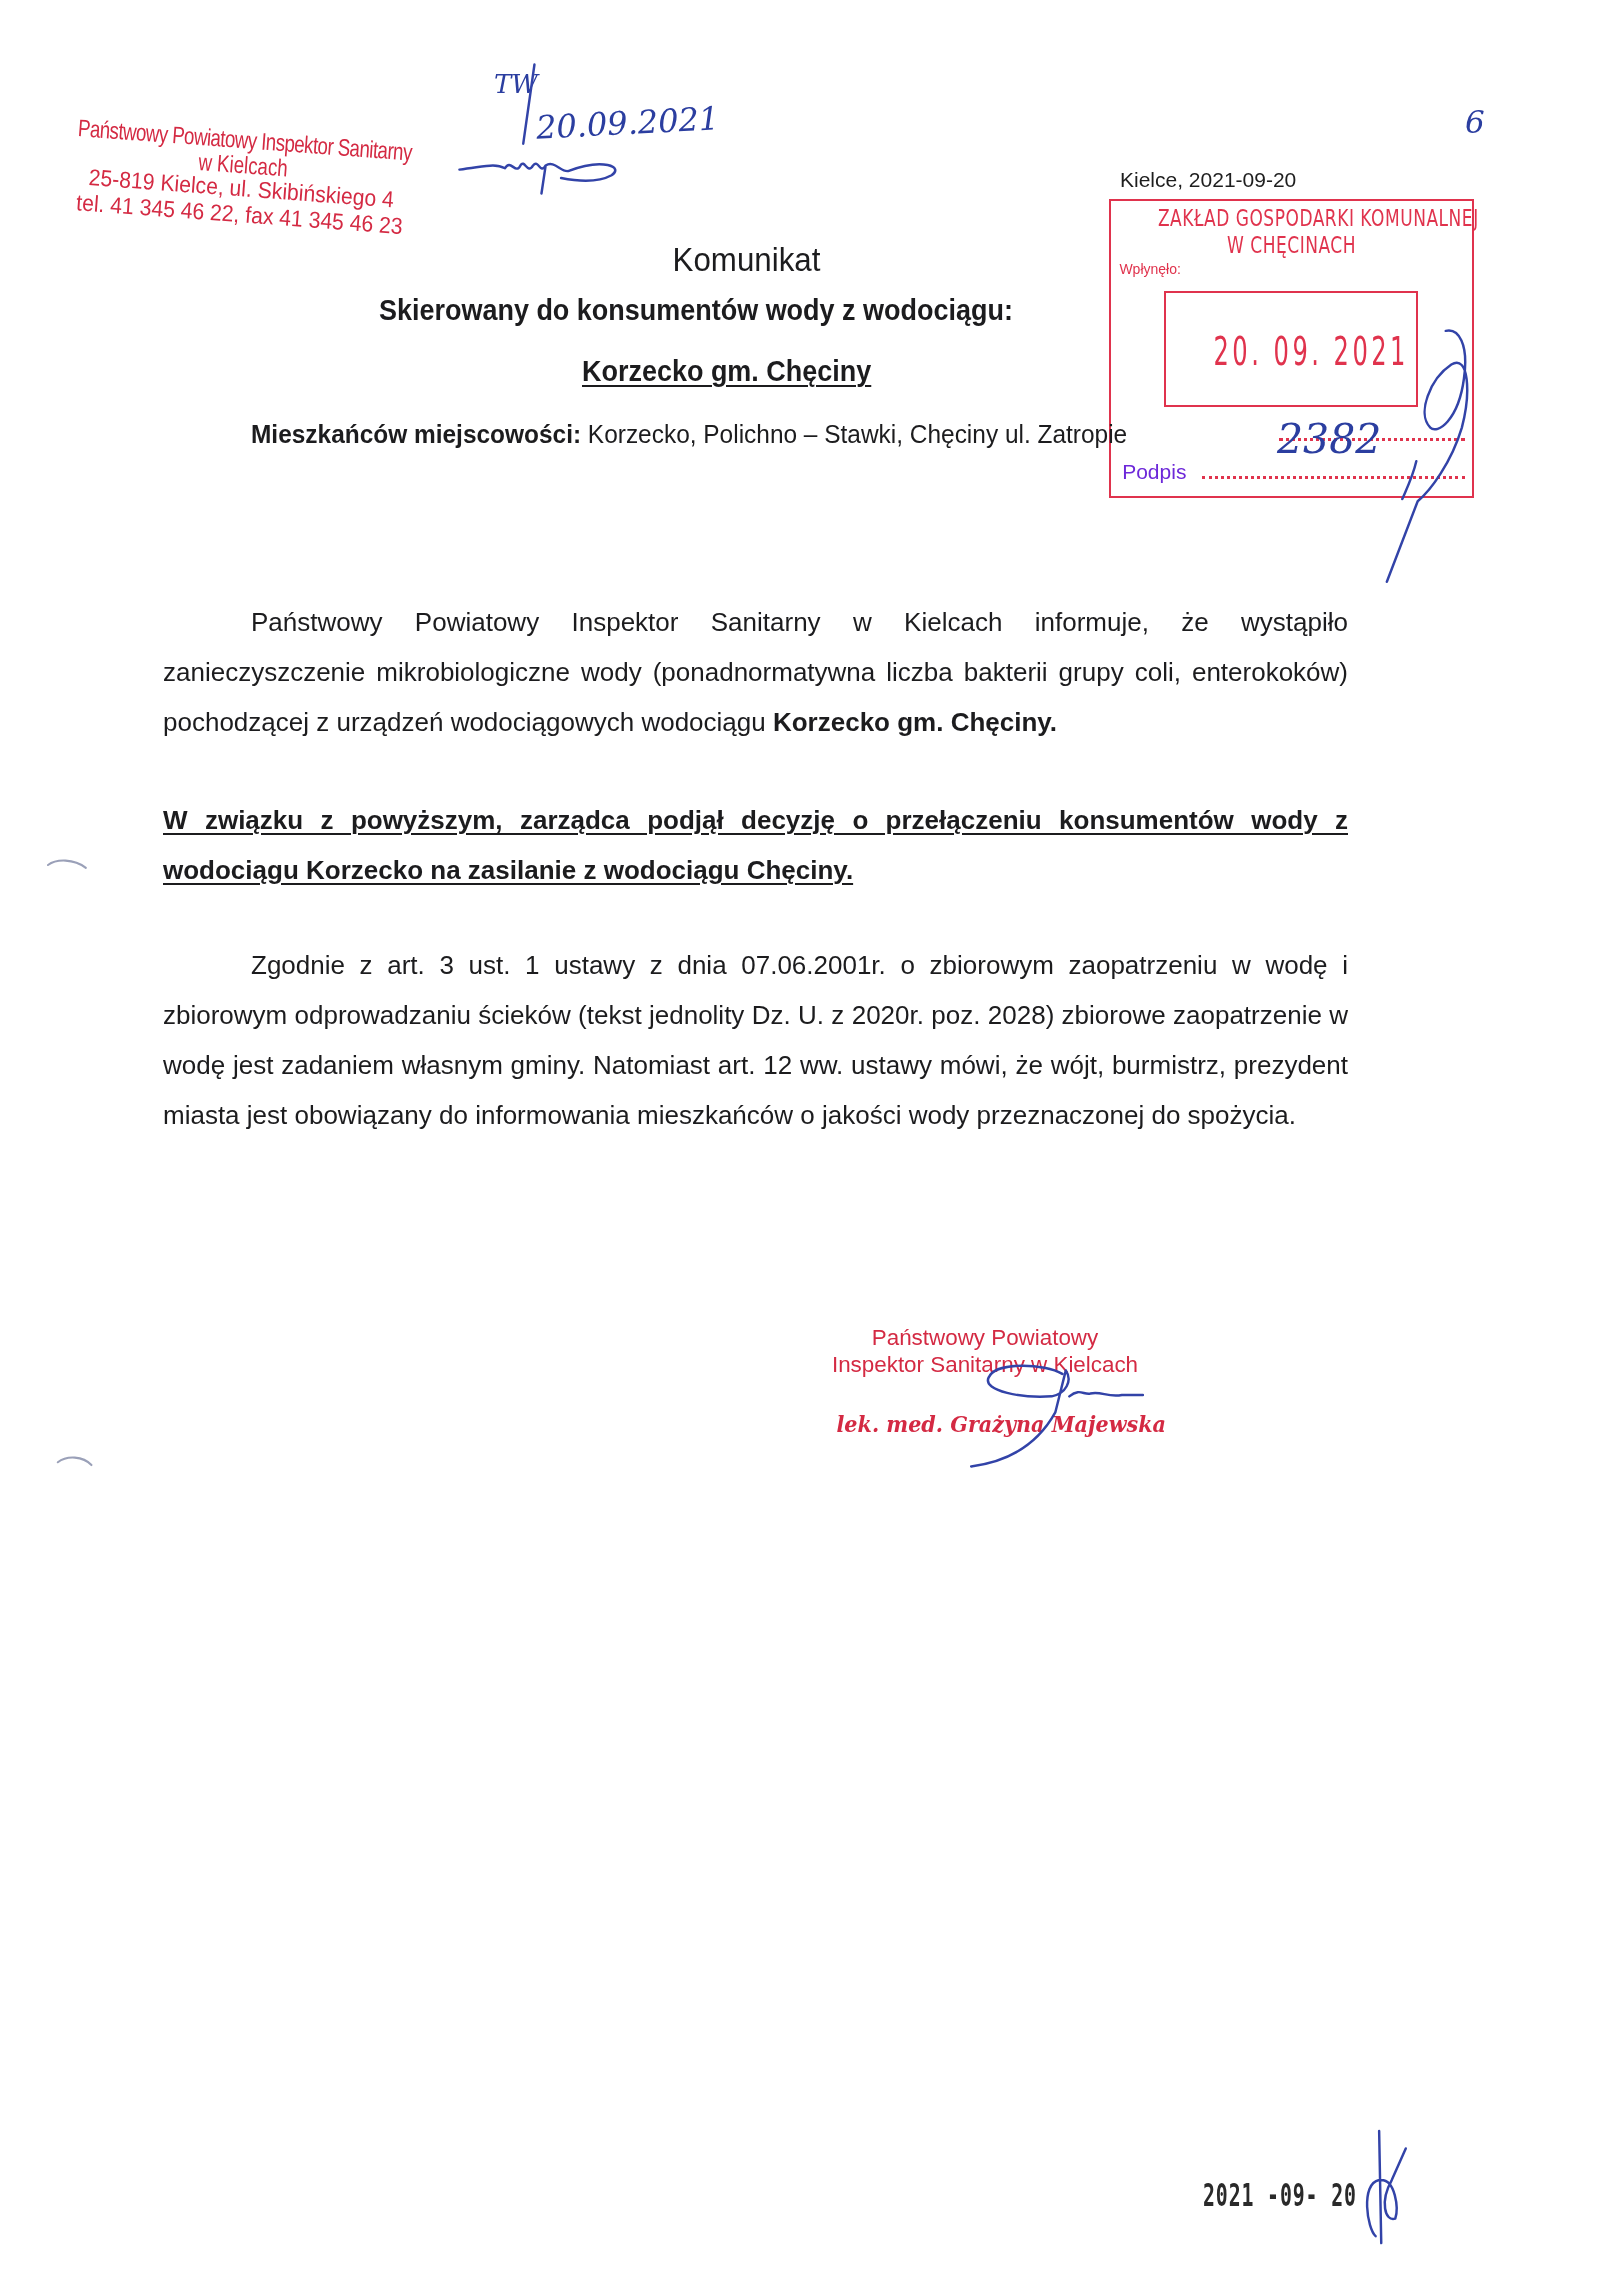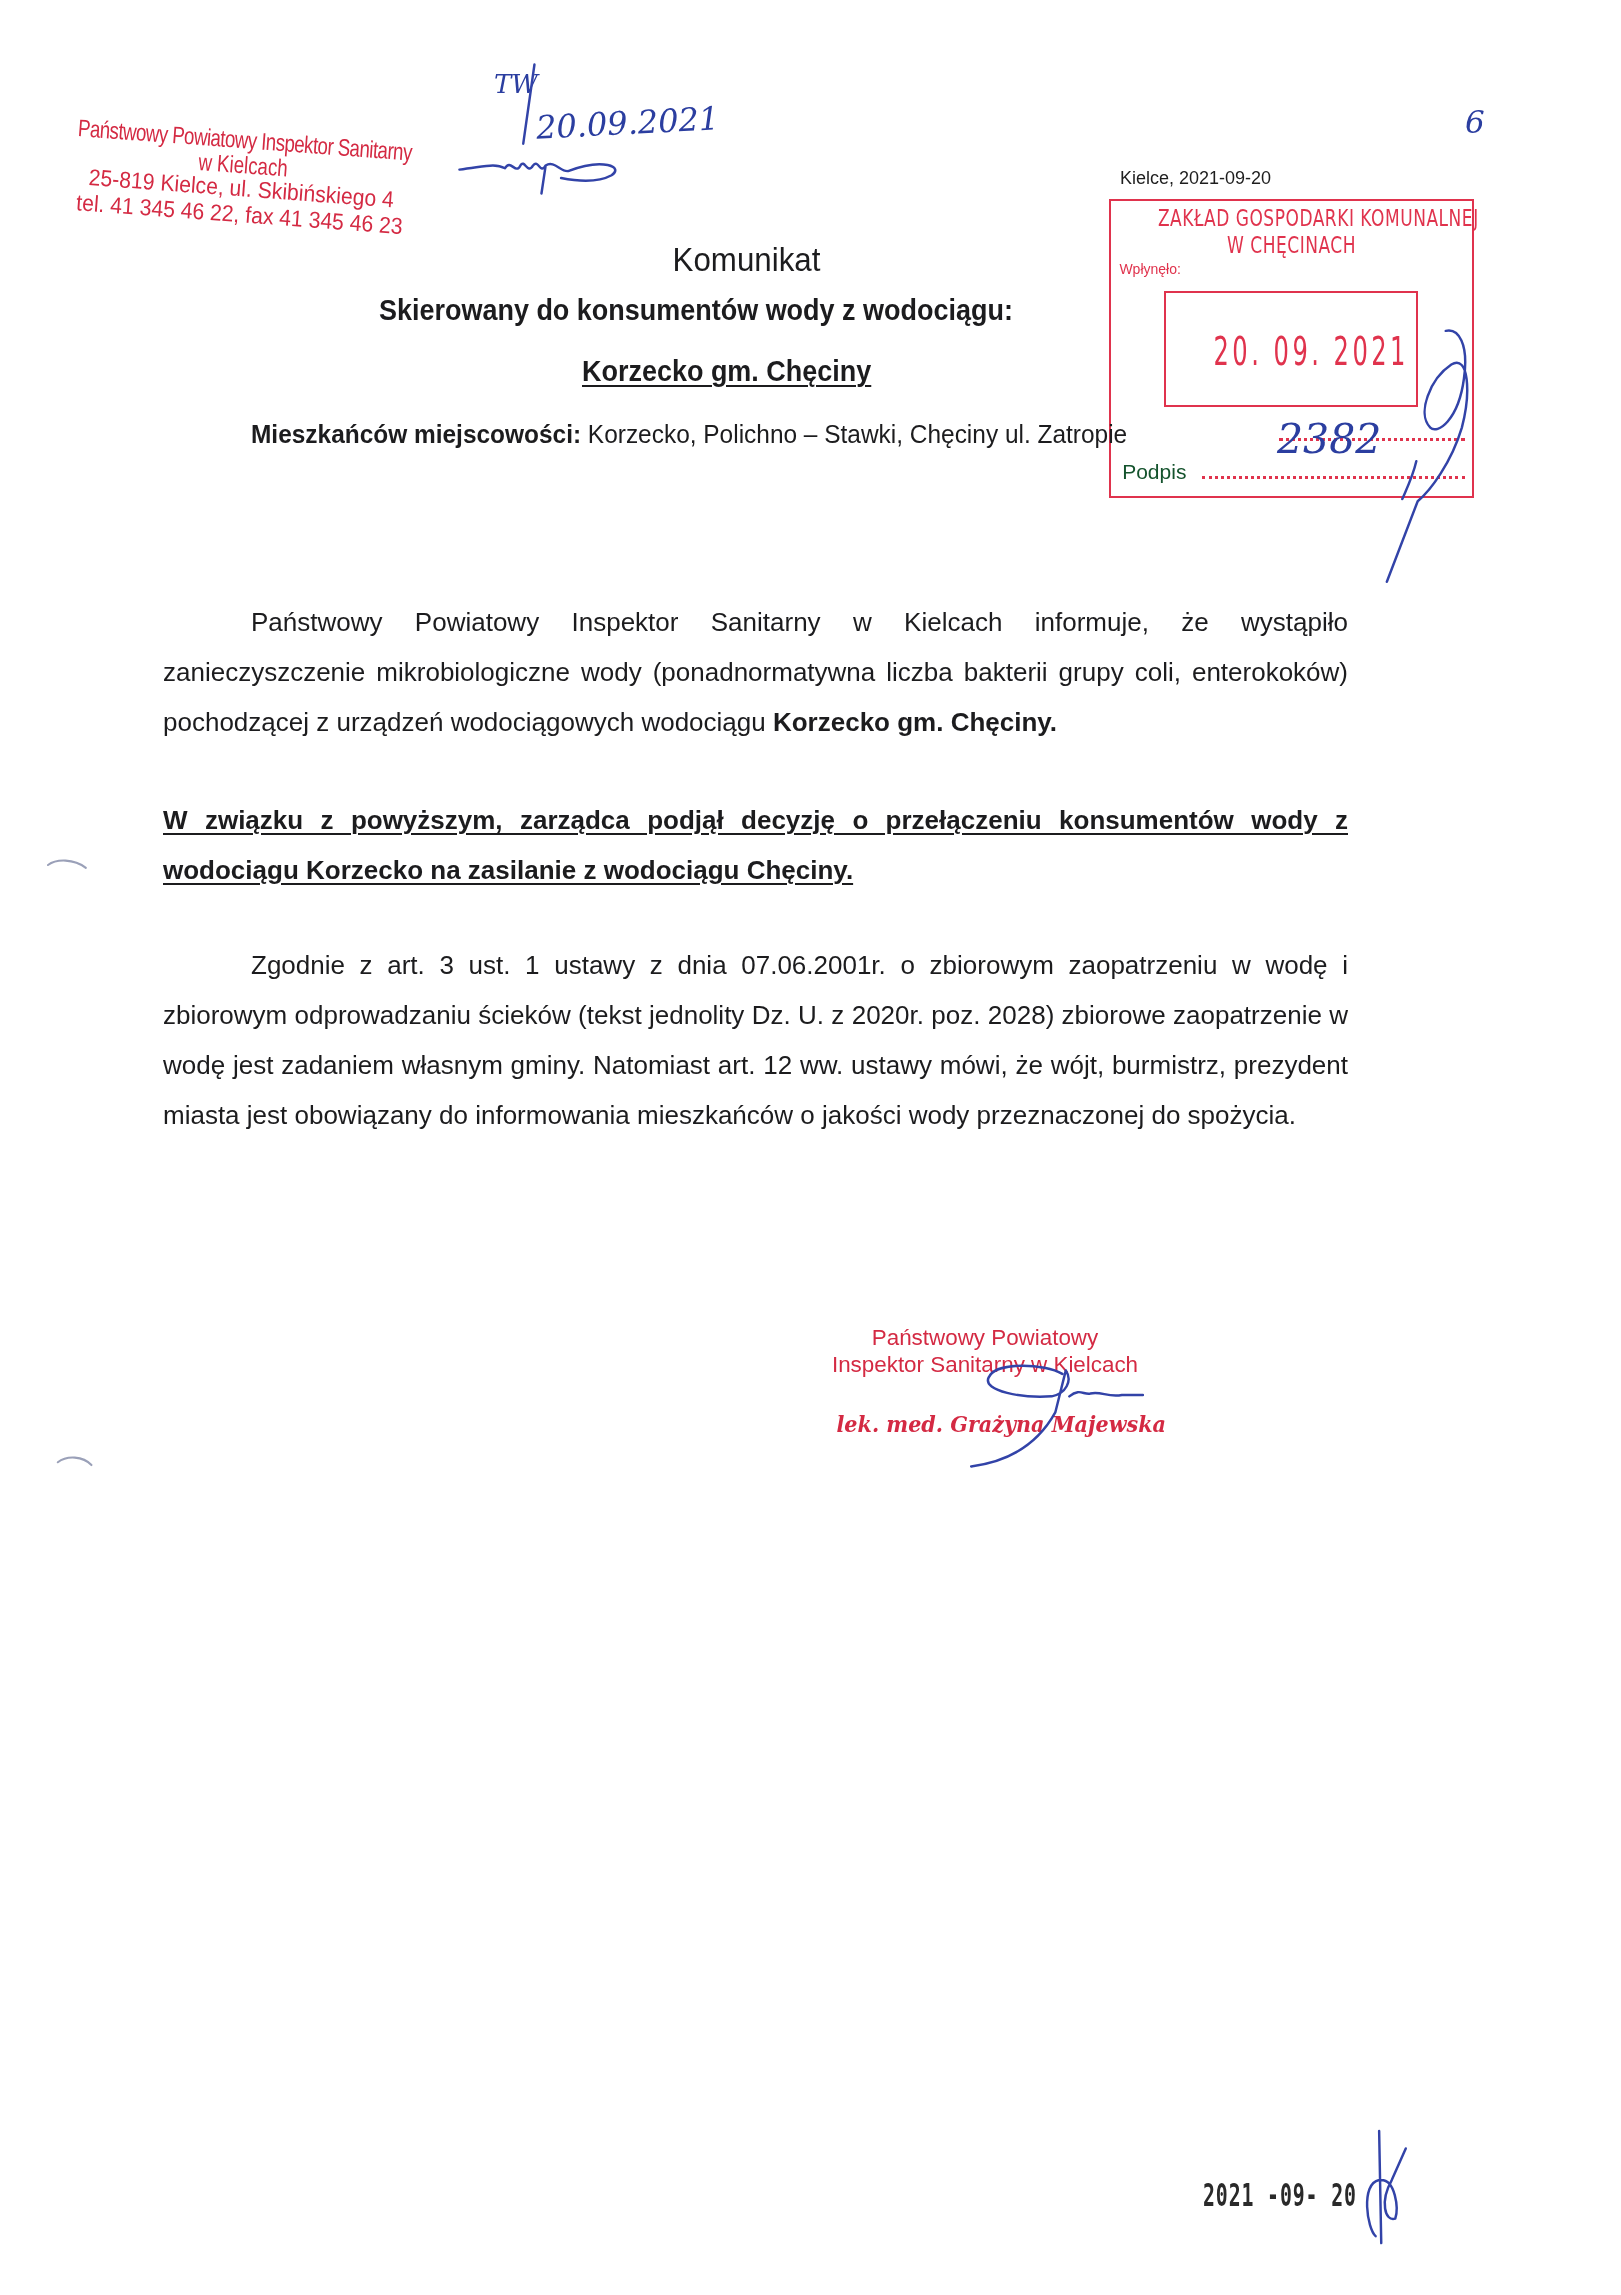--- a/index.html
+++ b/index.html
@@ -12,31 +12,31 @@
   
   #sender-stamp { left:50px; top:112px; width:393px; transform:rotate(4.2deg); transform-origin:left top; text-align:center; }
   #sender-stamp .l1 { font-size:24px; letter-spacing:-0.7px; transform:scaleX(0.78); transform-origin:center; white-space:nowrap; display:block; margin-left:-42px; width:477px; }
   #sender-stamp .l2 { font-size:24px; transform:scaleX(0.78); display:block; line-height:22.4px; }
   #sender-stamp .l3 { font-size:23px; display:block; line-height:25px; white-space:nowrap; transform:scaleX(0.92); }
   #sender-stamp .l4 { font-size:23px; display:block; line-height:27px; white-space:nowrap; transform:scaleX(0.92); }
 
   
   .hand { font-family:"DejaVu Serif", serif; font-style:italic; }
 
-  #place-date { left:1120px; top:168px; font-size:18px; color:#1e1e1e; }
+  #place-date { left:1120px; top:168px; font-size:21px; color:#1e1e1e; }
 
   
   #received-stamp { left:1109px; top:199px; width:365px; height:299px; border:2.1px solid #e0334d; box-sizing:border-box; }
   #received-stamp .org { position:absolute; left:0; right:0; top:4.2px; text-align:center; font-size:23px; color:#e0334d; font-family:"DejaVu Sans", sans-serif; transform:scaleX(0.74); white-space:nowrap; letter-spacing:0.7px; }
   #received-stamp .org2 { top:31px; }
   #received-stamp .recv-label { position:absolute; left:8.4px; top:60px; font-size:14px; color:#e0334d; }
   #received-stamp .inner { position:absolute; left:53px; top:90px; width:254px; height:116px; border:2.1px solid #e0334d; box-sizing:border-box; }
   #received-stamp .inner .dt { position:absolute; left:0; right:0; top:36px; text-align:center; font-size:39px; color:#e0334d; font-family:"DejaVu Sans", sans-serif; transform:scaleX(0.62); letter-spacing:5.6px; white-space:nowrap; }
   #received-stamp .dots { position:absolute; right:7px; height:2.8px; border-bottom:3.5px dotted #e0334d; }
-  #received-stamp .sig-label { position:absolute; left:11.2px; top:259px; font-size:21px; color:#14532d; }
+  #received-stamp .sig-label { position:absolute; left:11.2px; top:259px; font-size:21px; color:#6d28d9; }
 
   
   #title { left:0; width:1493px; top:240px; text-align:center; font-size:34px; transform:scaleX(0.92); }
   #subtitle { left:379px; top:294px; font-size:29px; font-weight:bold; white-space:nowrap; transform:scaleX(0.93); transform-origin:left top; }
   #waterworks { left:582px; top:355px; font-size:29px; font-weight:bold; text-decoration:underline; text-underline-offset:4.2px; text-decoration-thickness:2.1px; white-space:nowrap; transform:scaleX(0.93); transform-origin:left top; }
   #residents { left:251px; top:419px; font-size:26px; white-space:nowrap; transform:scaleX(0.94); transform-origin:left top; }
   #residents b { font-weight:bold; }
 
   
   .para { position:absolute; left:163px; width:1185px; font-size:26px; line-height:50px; text-align:justify; }

